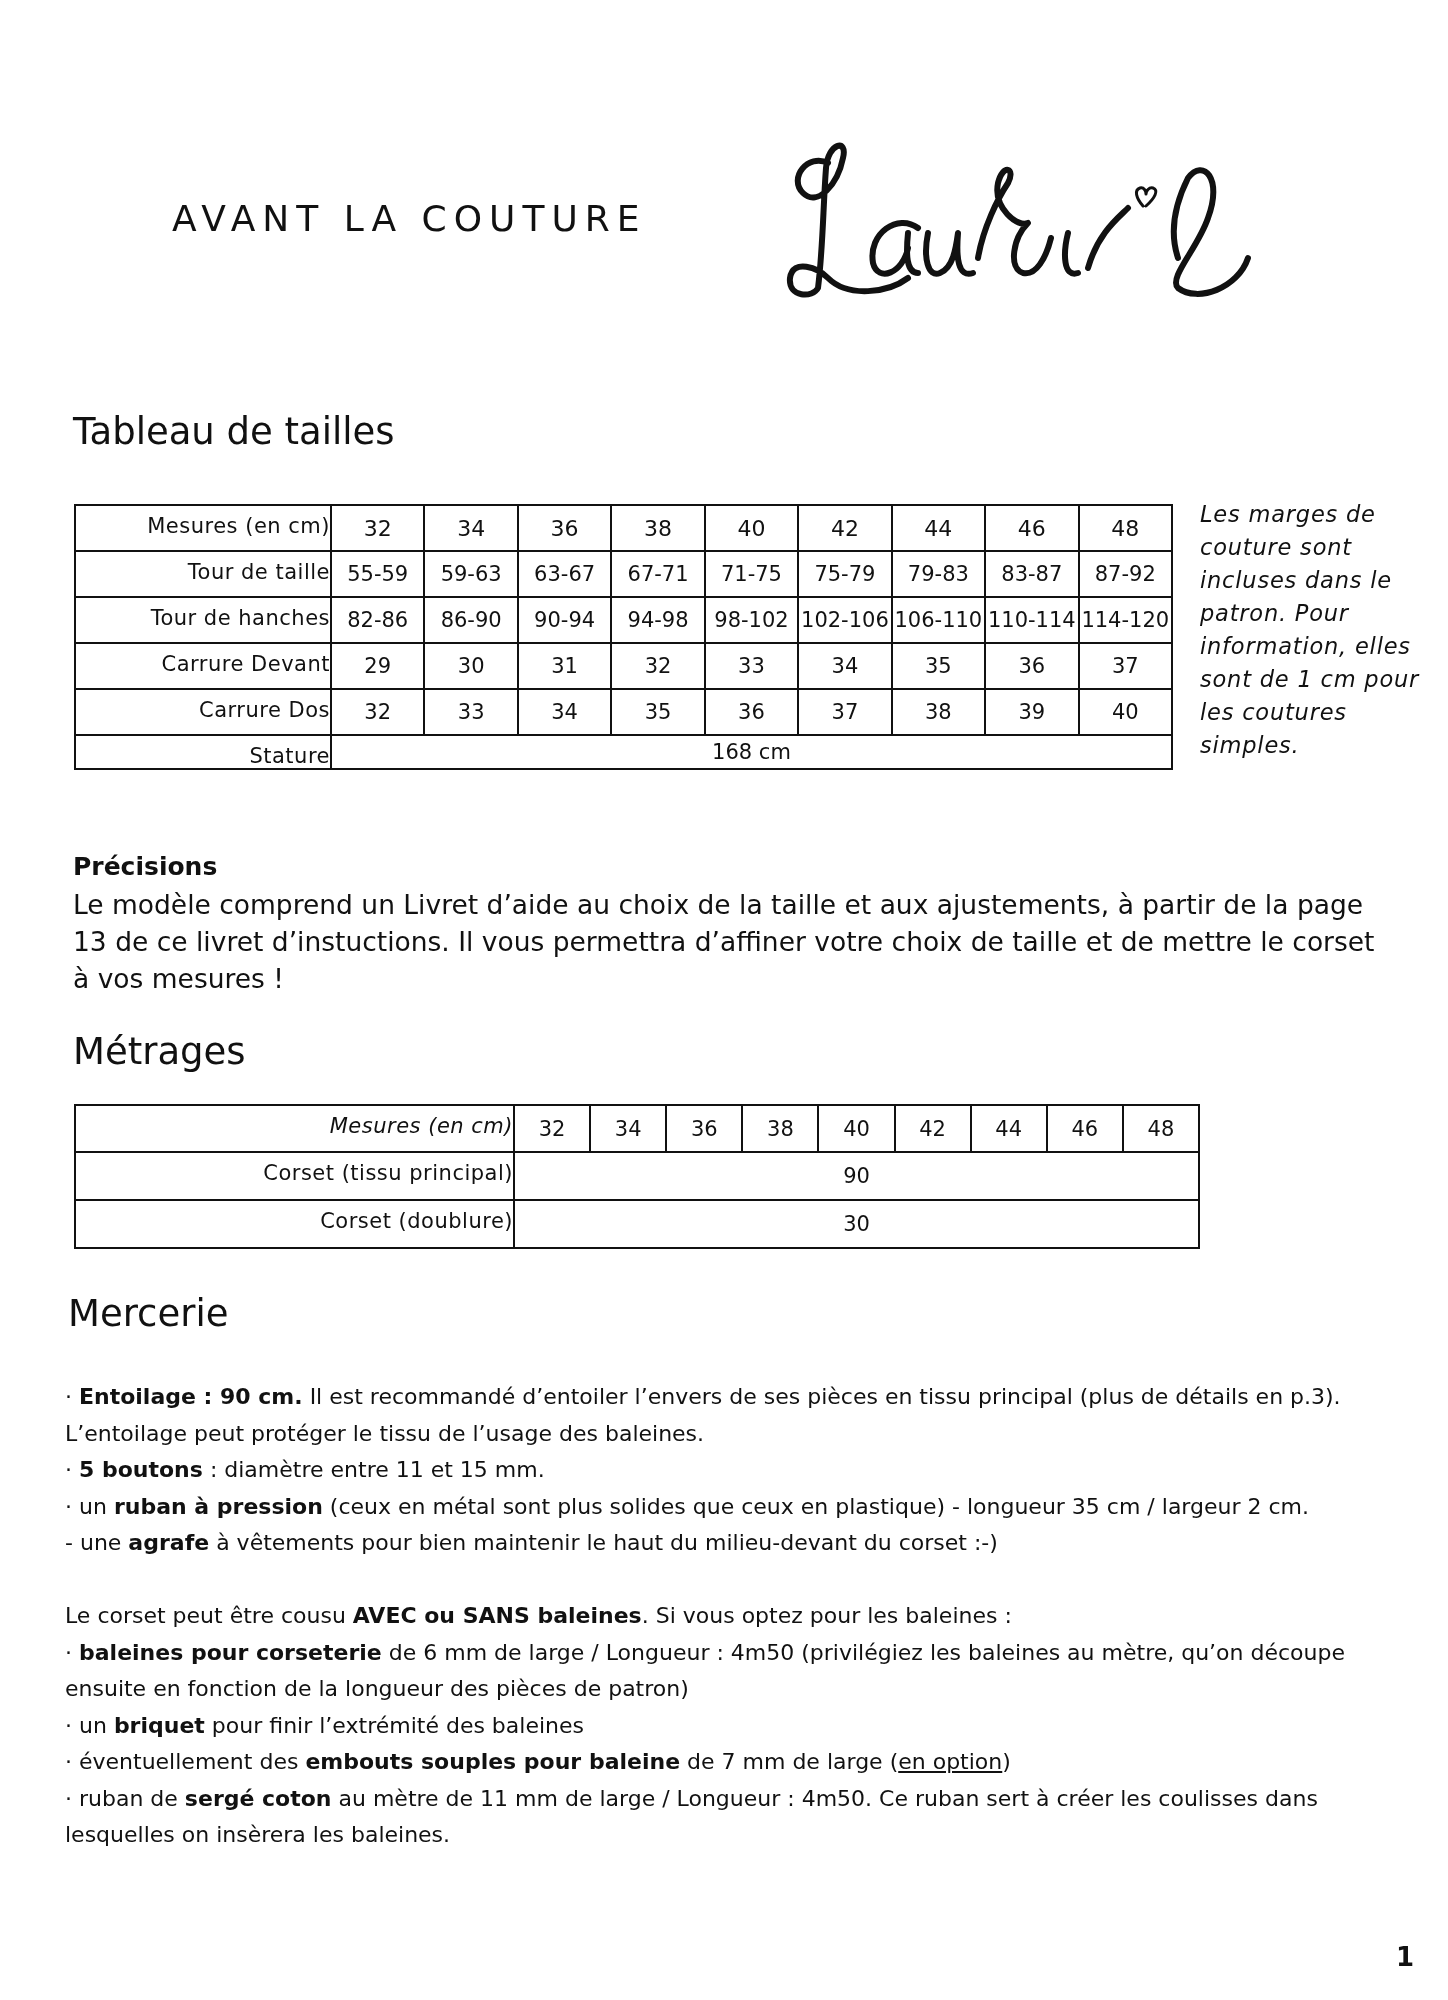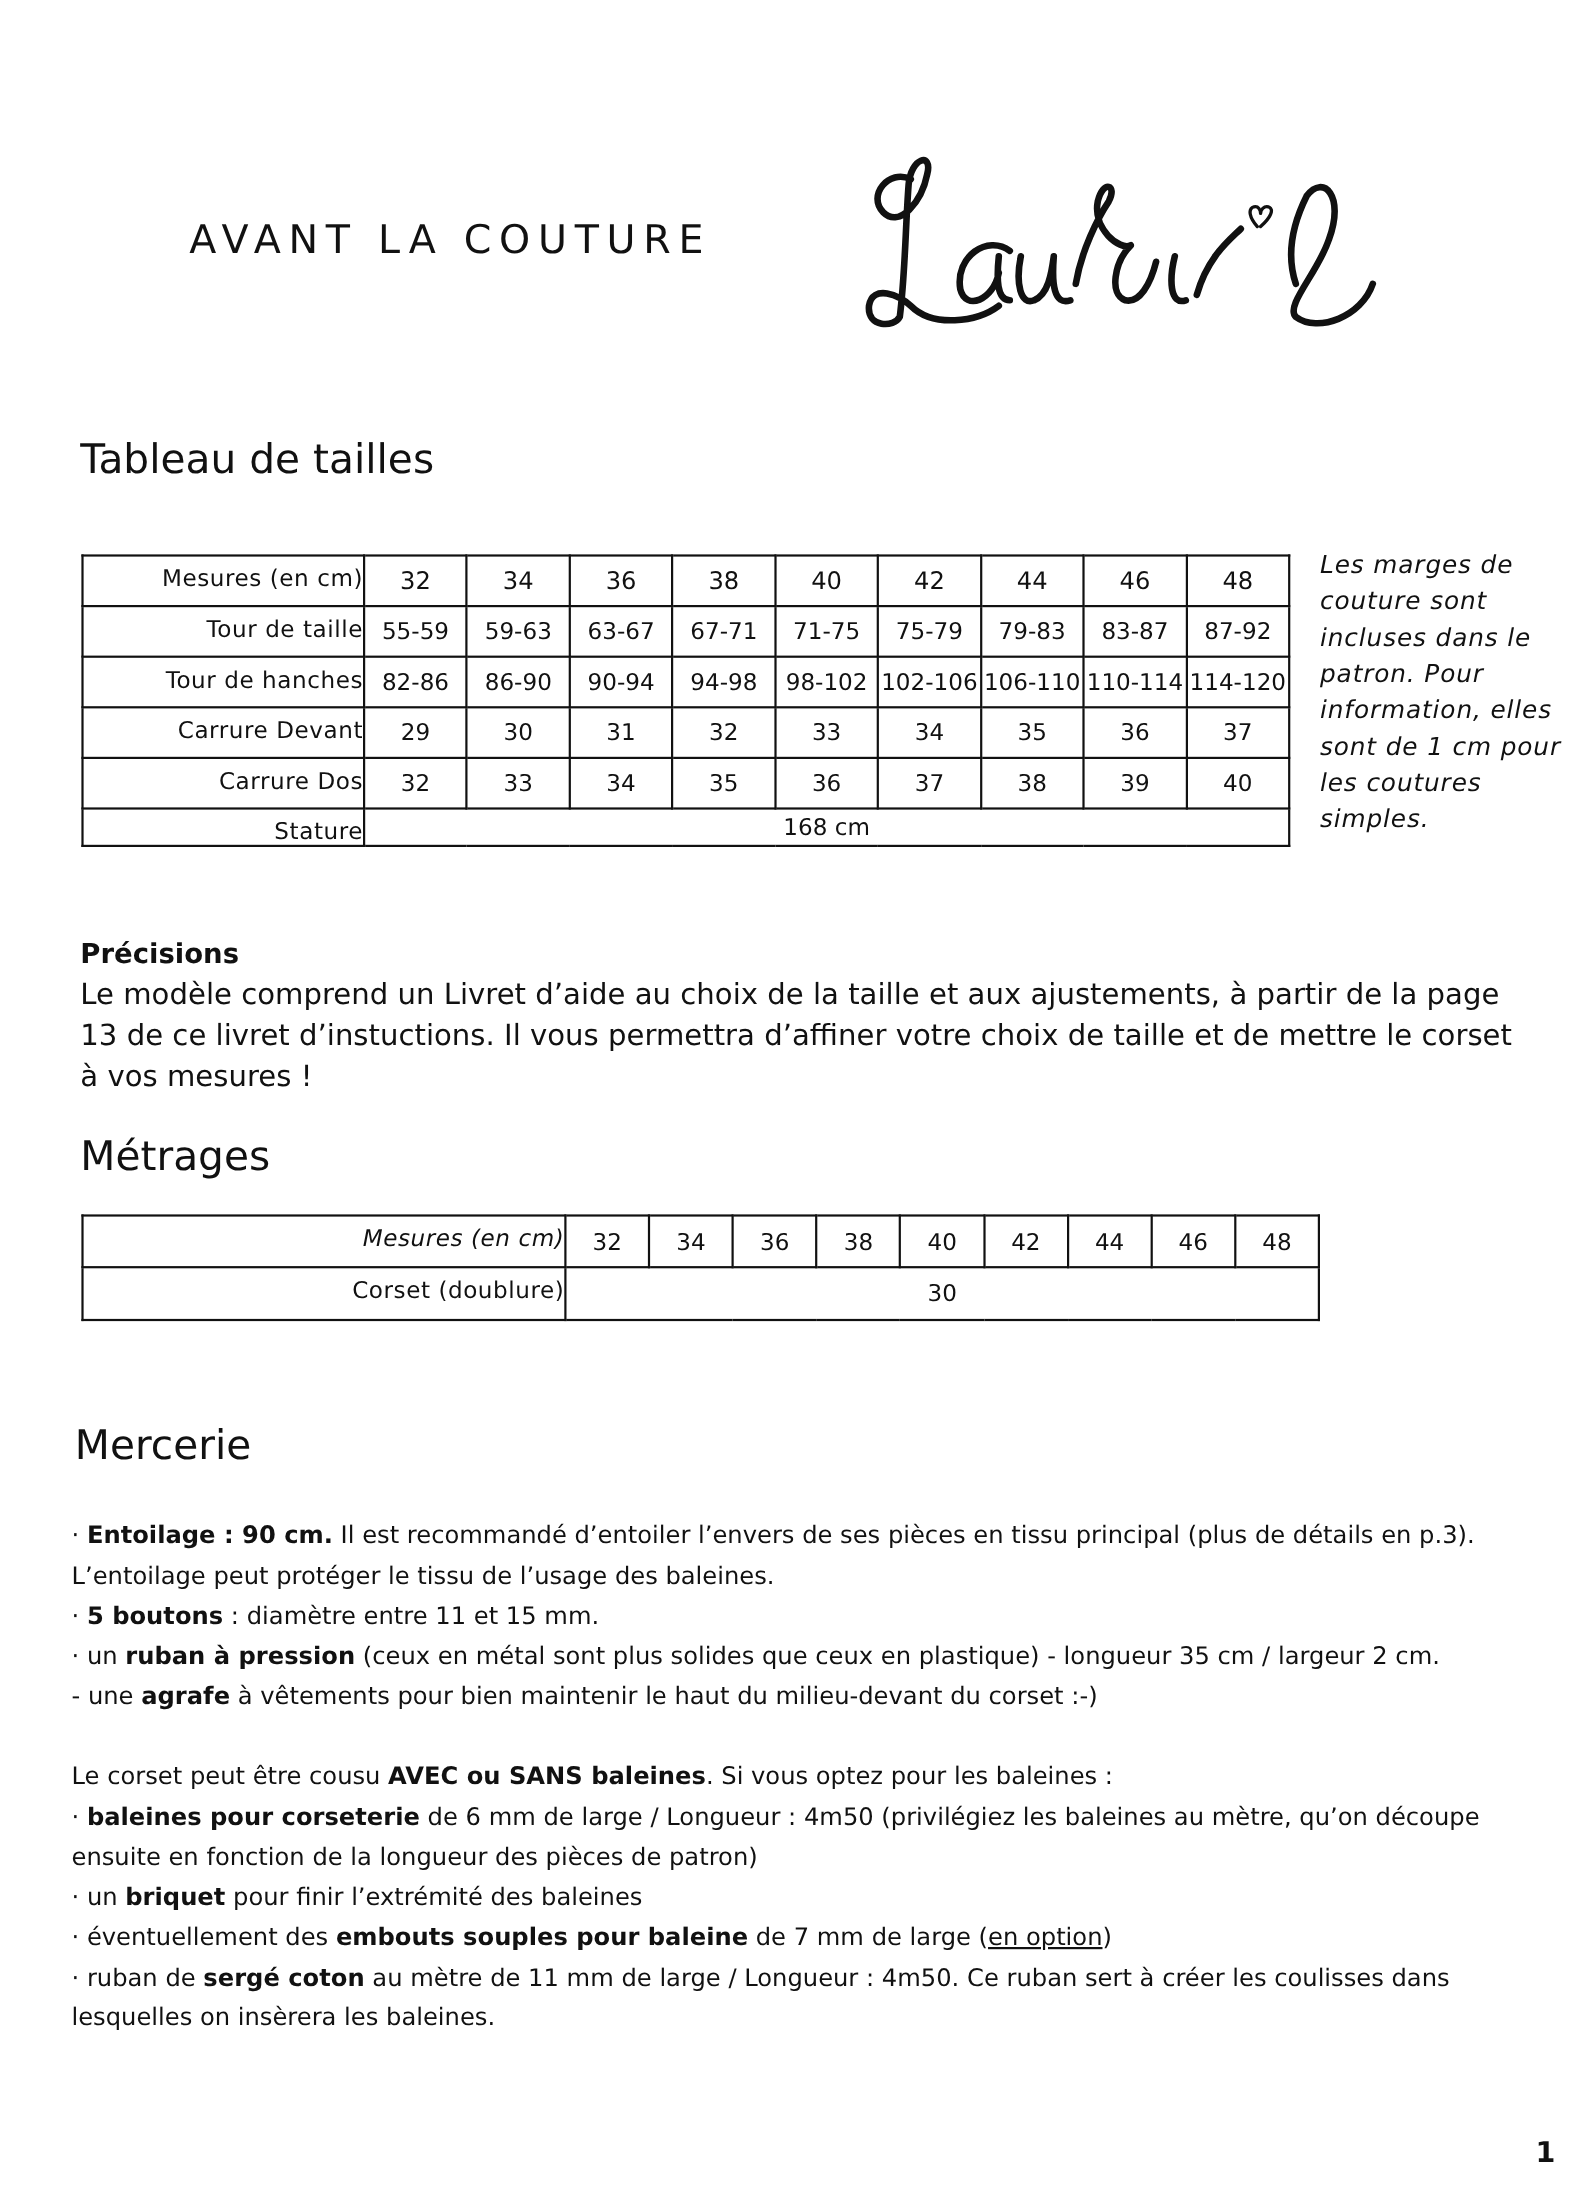--- a/index.html
+++ b/index.html
@@ -75,21 +75,21 @@
 
   <path d="M210 120 C 215 90, 230 60, 240 45 C 248 30, 235 25, 230 45 C 225 70, 250 90, 260 85 C 245 100, 240 130, 255 135 C 268 138, 278 120, 283 100"></path>
 
   <path d="M300 95 C 295 115, 295 140, 310 135"></path>
 
   <path d="M375 68 C 368 60, 366 52, 372 50 C 376 49, 378 53, 378 56 C 378 53, 381 49, 385 50 C 391 52, 387 60, 378 68" stroke-width="3"></path>
 
   <path d="M320 130 C 330 95, 350 80, 360 70 M420 40 C 435 20, 455 40, 440 80 C 430 110, 400 140, 410 150 C 430 165, 470 150, 480 120 M420 40 C 410 60, 400 90, 410 120"></path>
 </svg>
 
-<h2 class="h-section" style="left:73px; top:396px;text-align:center;">Tableau de tailles</h2>
+<h2 class="h-section" style="left:73px; top:410px;text-align:center;">Tableau de tailles</h2>
 
 <table id="size-table" class="grid">
   <tbody>
       <tr>
     <td class="rowlabel">Mesures (en cm)</td>
     <td class="head">32</td>
     <td class="head">34</td>
     <td class="head">36</td>
     <td class="head">38</td>
     <td class="head">40</td>
@@ -168,20 +168,24 @@
     <td>34</td>
     <td>36</td>
     <td>38</td>
     <td>40</td>
     <td>42</td>
     <td>44</td>
     <td>46</td>
     <td>48</td>
   </tr>
   <tr>
+    <td class="rowlabel">Corset (tissu principal)</td>
+    <td colspan="9">90</td>
+  </tr>
+  <tr>
     <td class="rowlabel">Corset (doublure)</td>
     <td colspan="9">30</td>
   </tr>
 </tbody>
   </table>
 
 <h2 class="h-section" style="left:68px; top:1292px;">Mercerie</h2>
 
 <div class="mercerie-body">
   <p><span>· </span><b>Entoilage : 90 cm.</b><span> Il est recommandé d’entoiler l’envers de ses pièces en tissu principal (plus de détails en p.3). L’entoilage peut protéger le tissu de l’usage des baleines.</span></p>

